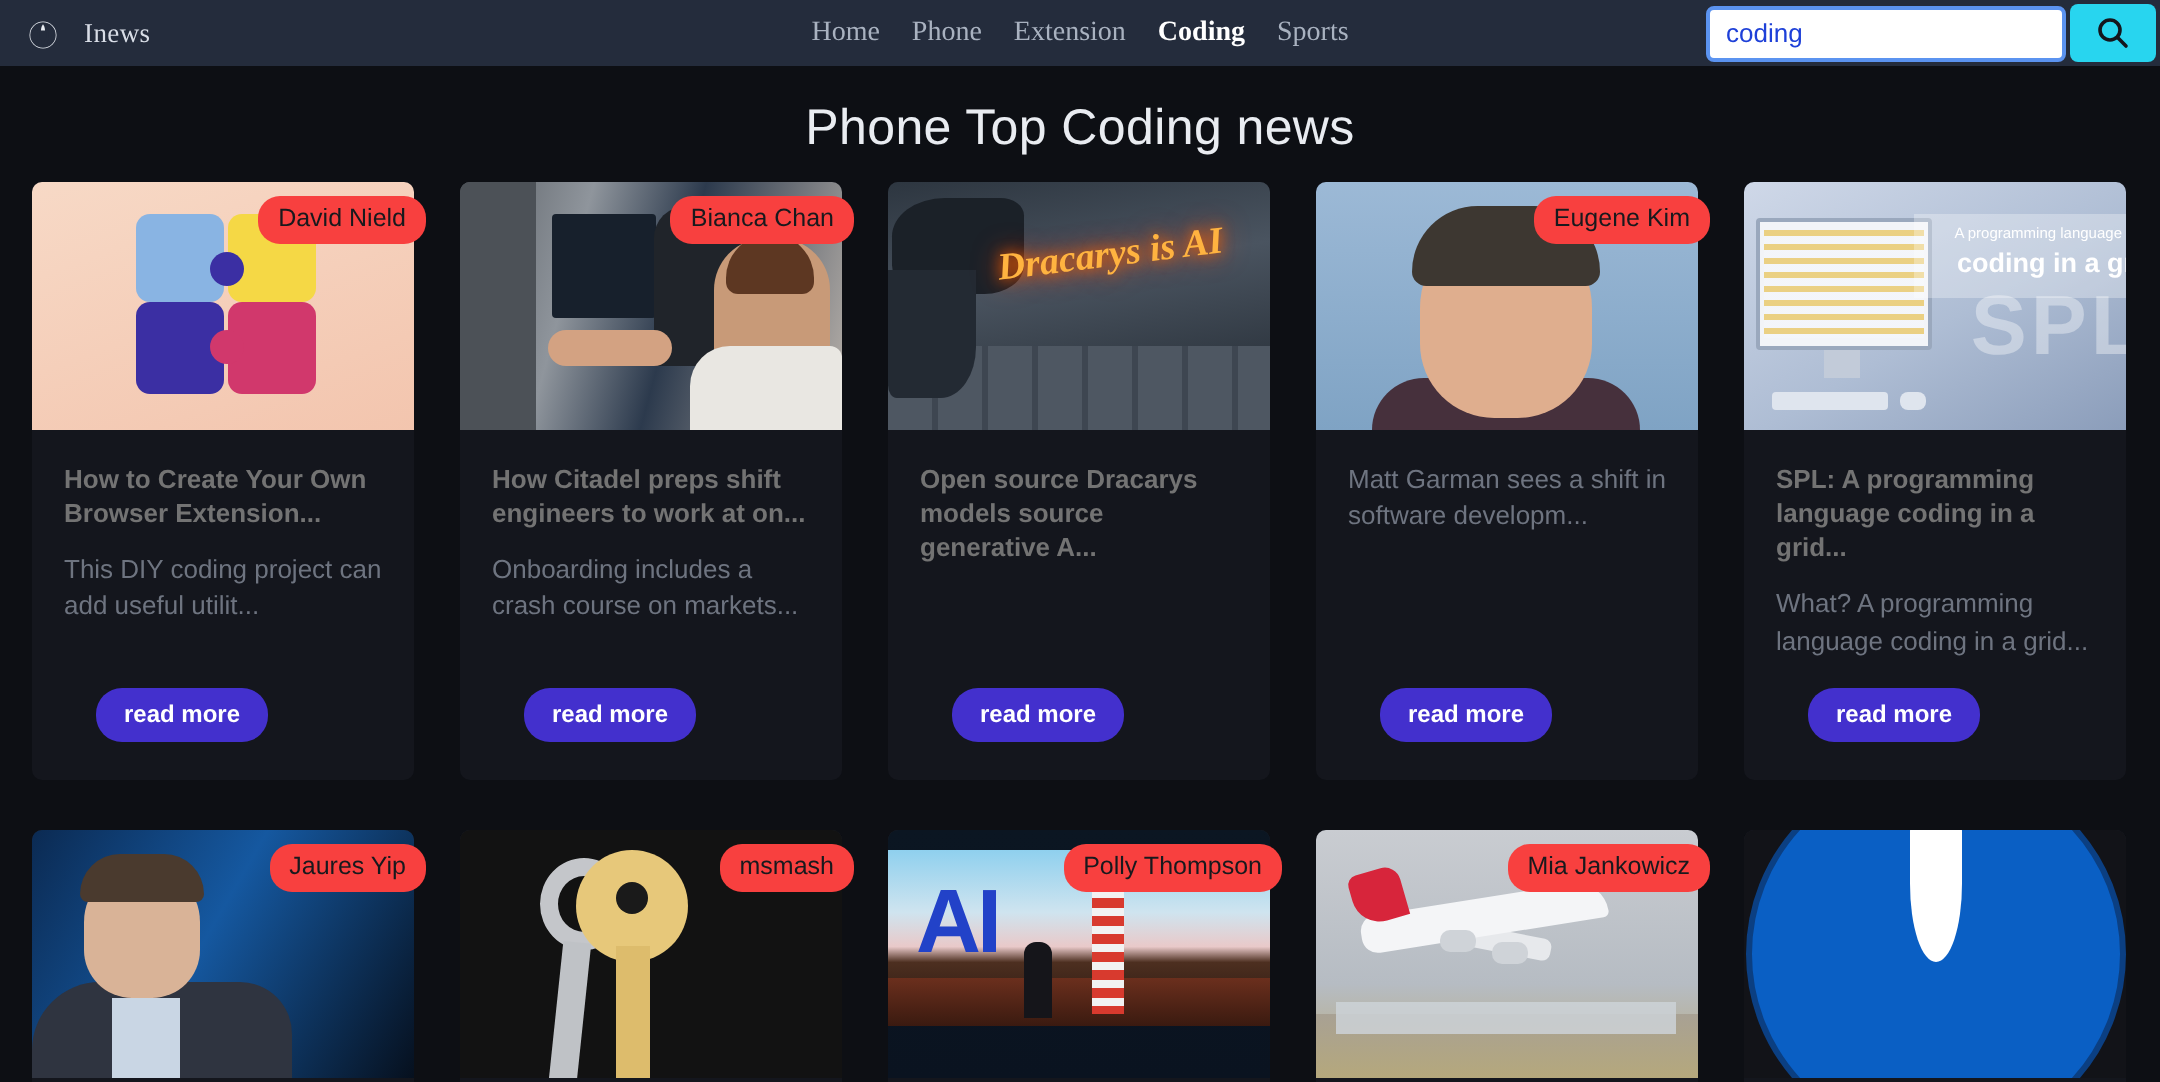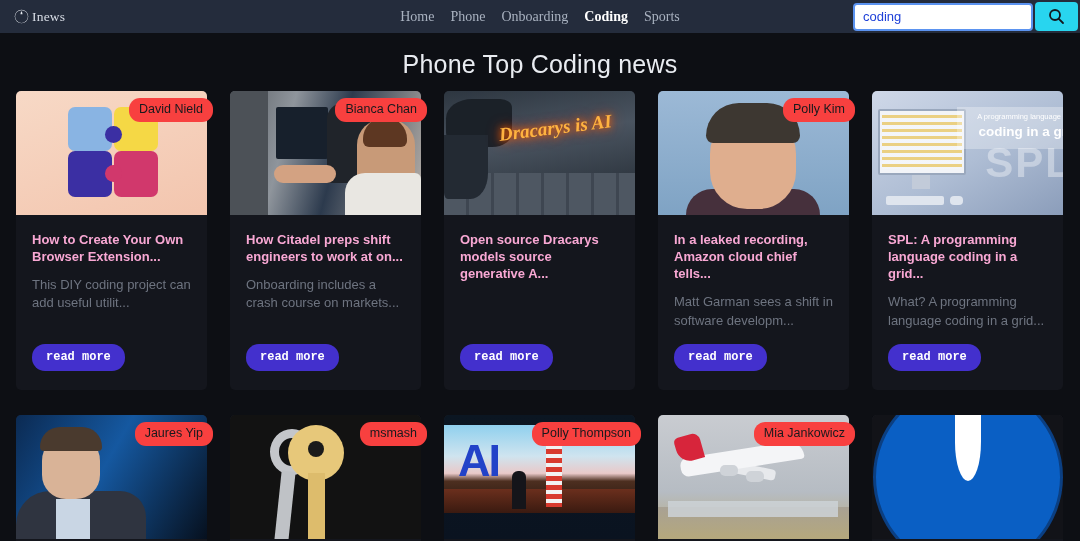--- a/index.html
+++ b/index.html
@@ -21,22 +21,22 @@
     height: 33px;
     background: #242c3c;
     display: flex;
     align-items: center;
     position: relative;
     padding: 0 0 0 14px;
   }
 
   .brand {
     display: flex;
-    align-items: center;
-    gap: 3px;
+    align-items: flex-end;
+    gap: 13px;
   }
 
   .globe-icon {
     width: 15px;
     height: 15px;
     display: block;
   }
 
   .brand-name {
     font-family: "Liberation Serif", serif;
@@ -159,43 +159,43 @@
     z-index: 5;
     font-family: "Liberation Sans", sans-serif;
   }
 
   .card-body { padding: 16px 16px 0 16px; }
 
   .card-title {
     font-size: 13px;
     font-weight: bold;
     line-height: 1.31;
-    color: #f9a8d4;
+    color: #737373;
     margin-bottom: 11px;
   }
 
   .card-desc {
     font-size: 13px;
     line-height: 1.42;
     color: #6e7480;
   }
 
   .read-more {
     position: absolute;
-    left: 16px;
+    left: 32px;
     bottom: 19px;
     background: #4330cd;
     color: #ffffff;
     border: none;
     border-radius: 13px;
     font-size: 12px;
     font-weight: bold;
     padding: 6px 14px 7px 14px;
     cursor: pointer;
-    font-family: Liberation Mono, monospace;
+    font-family: Liberation Sans, sans-serif;
   }
 
   
   .art-puzzle { background: linear-gradient(160deg,#f7d9c6 0%,#f3c5ae 100%); }
   .pz { position: absolute; border-radius: 7px; }
   .pz1 { left: 52px; top: 16px; width: 44px; height: 44px; background: #89b4e3; }
   .pz2 { left: 98px; top: 16px; width: 44px; height: 44px; background: #f5d845; }
   .pz3 { left: 52px; top: 60px; width: 44px; height: 46px; background: #3b2fa3; }
   .pz4 { left: 98px; top: 60px; width: 44px; height: 46px; background: #d1386c; }
   .pz-knob { position:absolute; width:17px; height:17px; border-radius:50%; }
@@ -289,21 +289,21 @@
         <path d="M8 1.2a6.8 6.8 0 0 0 0 13.6A6.8 6.8 0 0 0 8 1.2zm0 1.1c.6.7 1 1.9 1.1 3.3H6.9c.1-1.4.5-2.6 1.1-3.3z" fill="#242c3c"></path>
         <path d="M3.1 5.6h2.1c.1-1.1.4-2.1.8-2.9a5.8 5.8 0 0 0-2.9 2.9zm7.8 0h2.1a5.8 5.8 0 0 0-2.9-2.9c.4.8.7 1.8.8 2.9zM2.5 8c0-.4 0-.8.1-1.2h2.5a14 14 0 0 0 0 2.4H2.6A5 5 0 0 1 2.5 8zm3.7-1.2h3.6a13 13 0 0 1 0 2.4H6.2a13 13 0 0 1 0-2.4zm4.7 0h2.5a5.4 5.4 0 0 1 0 2.4h-2.5a14 14 0 0 0 0-2.4zM6.9 10.4h2.2c-.1 1.4-.5 2.6-1.1 3.3-.6-.7-1-1.9-1.1-3.3zm-1.7 0c.1 1.1.4 2.1.8 2.9a5.8 5.8 0 0 1-2.9-2.9h2.1zm5.6 0h2.1a5.8 5.8 0 0 1-2.9 2.9c.4-.8.7-1.8.8-2.9z" fill="#242c3c"></path>
       </svg>
     </span>
     <span class="brand-name">Inews</span>
   </div>
 
   <div class="nav-links">
     <span class="nav-link">Home</span>
     <span class="nav-link">Phone</span>
-    <span class="nav-link">Onboarding</span>
+    <span class="nav-link">Extension</span>
     <span class="nav-link active">Coding</span>
     <span class="nav-link">Sports</span>
   </div>
 
   <div class="search-wrap">
     <input class="search-input" type="text" value="coding" style="">
     <button class="search-btn">
       <span>
         <svg width="17" height="17" viewBox="0 0 17 17">
           <circle cx="7" cy="7" r="5" fill="none" stroke="#14161d" stroke-width="1.8"></circle>
@@ -373,23 +373,22 @@
   </div>
 
   <div class="card">
     <div class="card-thumb">
       <div class="thumb-art art-portrait">
         <div class="pt-shirt"></div>
           <div class="pt-face"></div>
           <div class="pt-hair"></div>
       </div>
     </div>
-    <div class="badge">Polly Kim</div>
+    <div class="badge">Eugene Kim</div>
     <div class="card-body">
-      <div class="card-title">In a leaked recording, Amazon cloud chief tells...</div>
       <div class="card-desc">Matt Garman sees a shift in software developm...</div>
     </div>
     <button class="read-more">read more</button>
   </div>
 
   <div class="card">
     <div class="card-thumb">
       <div class="thumb-art art-spl">
         <div class="spl-mon"></div>
           <div class="spl-rows"></div>

